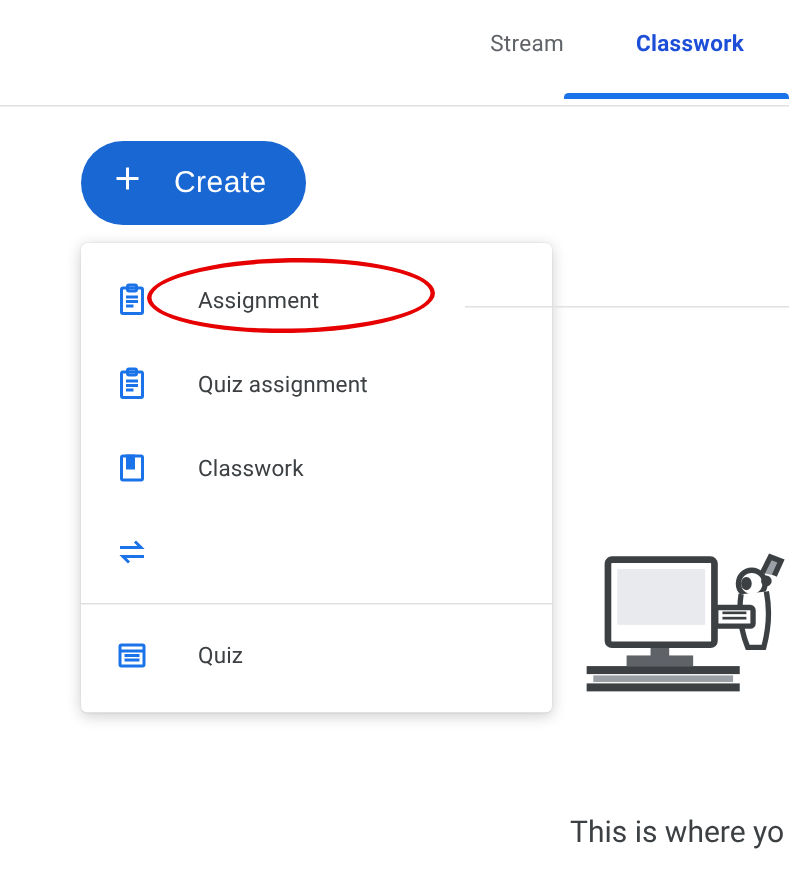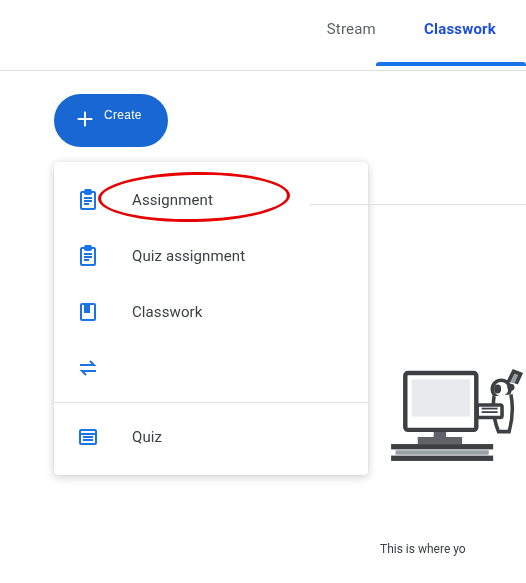--- a/index.html
+++ b/index.html
@@ -37,28 +37,28 @@
       width: 150px;
       height: 4px;
       background: #1a73e8;
       border-radius: 3px 3px 0 0;
     }
     .create-btn {
       position: absolute;
       left: 54px;
       top: 94px;
       display: flex;
-      align-items: flex-start;
-      gap: 8px;
+      align-items: center;
+      gap: 20px;
       background: #1967d2;
       color: #fff;
       border: none;
       border-radius: 28px;
       padding: 14px 26px 14px 20px;
-      font-size: 12px;
+      font-size: 20px;
       font-weight: 500;
       cursor: pointer;
       letter-spacing: .3px;
     }
     .create-btn svg { width: 22px; height: 22px; }
     .menu {
       position: absolute;
       left: 54px;
       top: 162px;
       width: 314px;
@@ -108,21 +108,21 @@
     }
     .illustration {
       position: absolute;
       left: 384px;
       top: 348px;
     }
     .bottom-text {
       position: absolute;
       left: 380px;
       top: 542px;
-      font-size: 12px;
+      font-size: 20px;
       color: #3c4043;
       white-space: nowrap;
     }
   </style>
 </head>
 <body>
 
 <div class="tabs">
   <div class="tab">Stream</div>
   <div class="tab active">Classwork</div>

